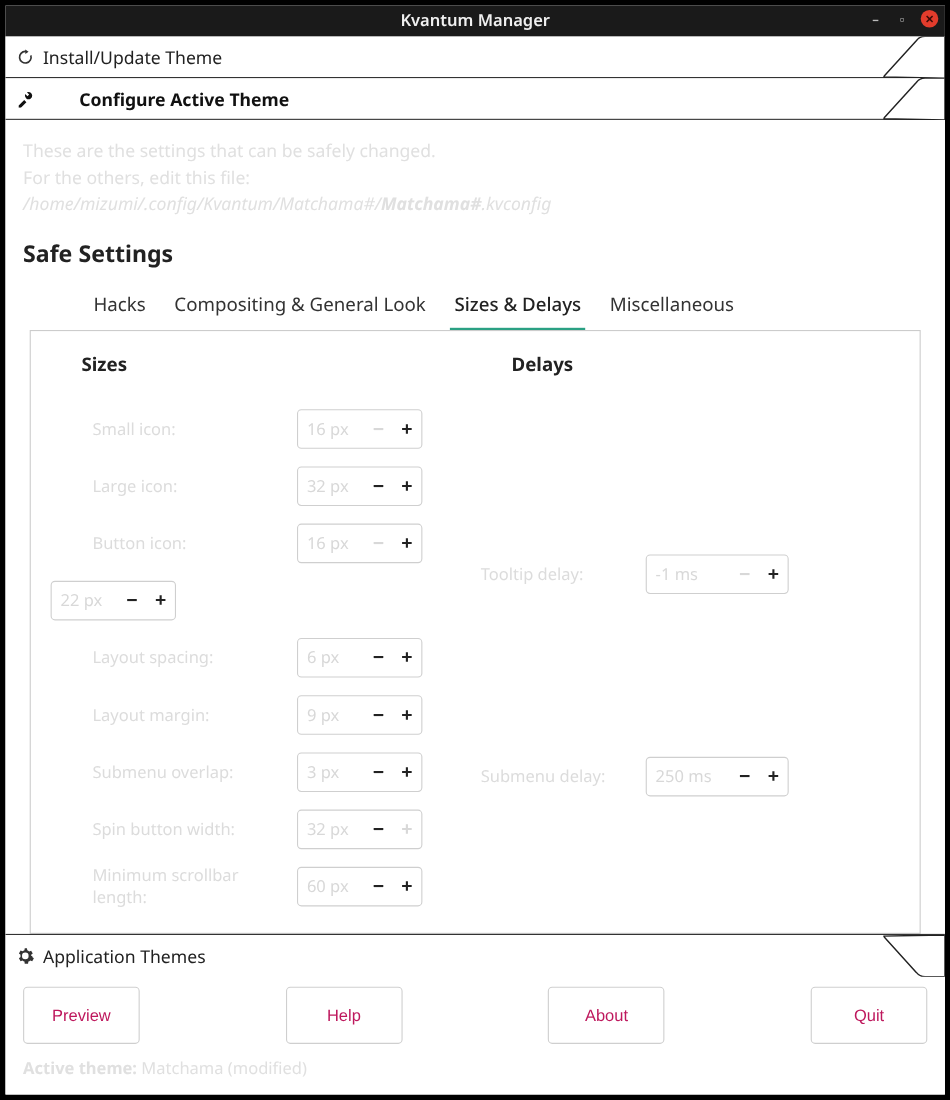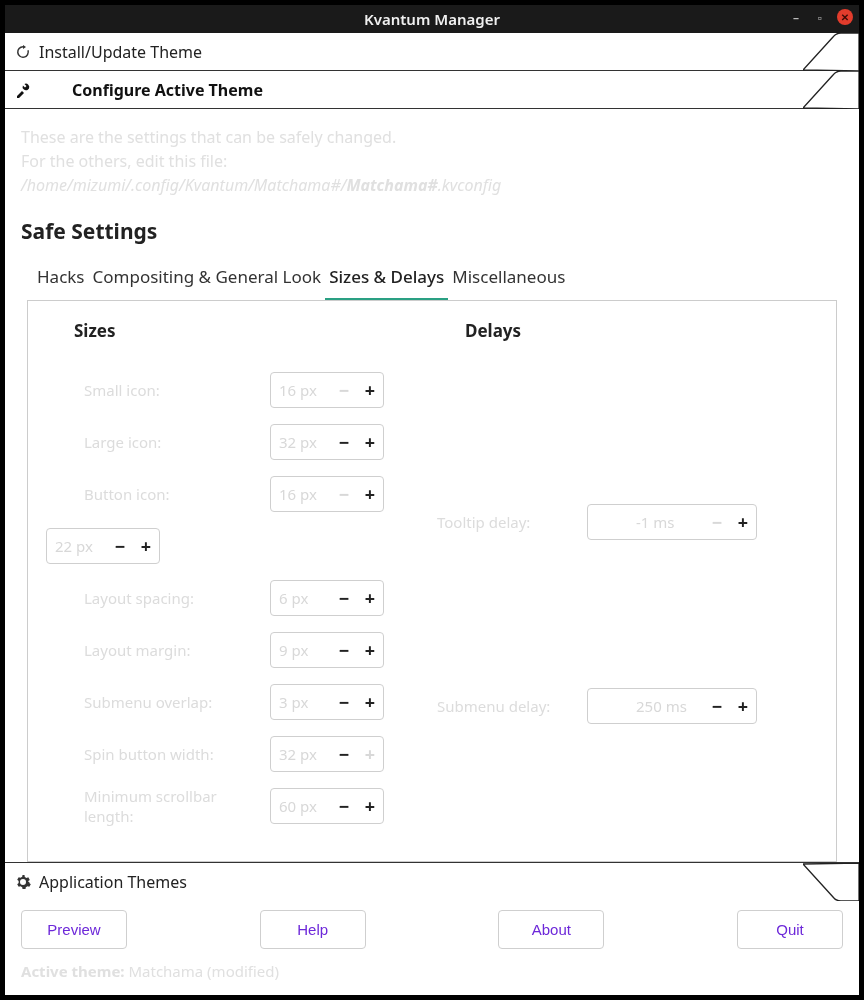--- a/index.html
+++ b/index.html
@@ -92,23 +92,25 @@
 .intro .path { font-style: italic; }
 .intro .path-strong { font-weight: 700; }
 .safe-heading {
   font-weight: 700;
   font-size: 21px;
   padding: 6px 16px 12px 16px;
   color: #222;
 }
 .tabbar {
   display: flex;
+  gap: 18px;
   padding: 0 28px;
   font-size: 17px;
   color: #333;
+  margin-left: 48px;
 }
 .tabbar .tab {
   padding: 8px 4px 10px 4px;
   cursor: pointer;
 }
 .tabbar .tab.active {
   border-bottom: 2px solid #2aa083;
   color: #222;
   font-weight: 500;
 }
@@ -153,21 +155,21 @@
 .spinbox.dim .spin-val { color: #d8d8d8; }
 .spin-val {
   width: 60px;
   padding: 0 8px;
   font-size: 15px;
   color: #d8d8d8;
   border: none;
   background: transparent;
   outline: none;
 }
-.col-delays .spin-val { width: 76px; margin-left: 40px; }
+.col-delays .spin-val { width: 76px; }
 .spin-btn {
   width: 26px;
   height: 100%;
   display: flex;
   align-items: center;
   justify-content: center;
   font-size: 18px;
   font-weight: 700;
   color: #222;
   cursor: pointer;
@@ -183,25 +185,25 @@
 }
 .footer-btns {
   display: flex;
   gap: 12px;
 }
 .footer-btns .spacer { flex: 1; }
 .btn {
   border: 1px solid #cfcfcf;
   border-radius: 4px;
   background: #fff;
-  height: 39px;
+  height: 52px;
   min-width: 106px;
   padding: 0 18px;
   font-size: 15px;
-  color: #6d28d9;
+  color: #be185d;
   cursor: pointer;
   display: flex;
   align-items: center;
   justify-content: center;
 }
 .status {
   color: #e0e0e0;
   font-size: 15px;
   padding-top: 2px;
 }

